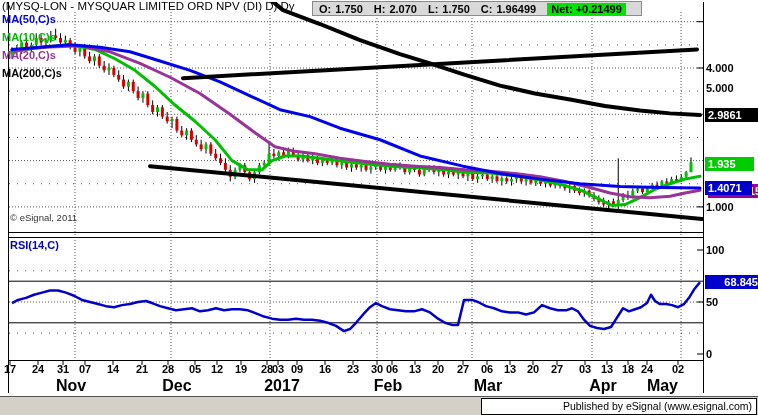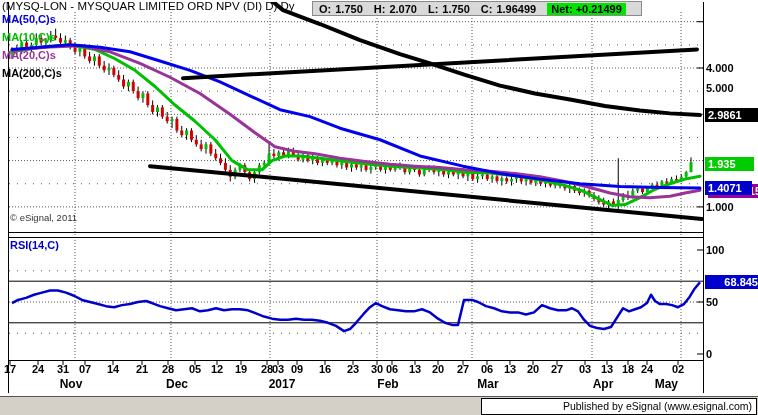--- a/index.html
+++ b/index.html
@@ -11,21 +11,21 @@
   .quote-bar{left:312px;top:1px;width:330px;height:15px;background:#d9d9d9;border:1px solid #8a8a8a;
              display:flex;align-items:center;gap:11px;padding:0 6px;font-size:11px;font-weight:bold;color:#000;z-index:3;box-sizing:border-box;}
   .quote-field{display:flex;gap:4px;}
   .net-badge{background:#00e400;color:#000;padding:0 4px;}
   .ma-label{left:2px;font-size:11px;font-weight:bold;}
   .copyright{left:10px;top:212px;font-size:9.5px;color:#333;}
   .rsi-title{left:10px;top:239px;font-size:11px;font-weight:bold;color:#0000cc;}
   .axis-label{left:706px;font-size:11px;font-weight:bold;color:#000;line-height:14px;}
   .axis-badge{font-size:11px;font-weight:bold;color:#fff;line-height:14px;height:14px;padding-left:3px;text-align:right;}
   .day-label{top:363px;width:24px;text-align:center;font-size:11px;font-weight:bold;color:#000;}
-  .month-label{top:377px;width:40px;text-align:center;font-size:12px;font-weight:bold;color:#000;}
+  .month-label{top:377px;width:40px;text-align:center;font-size:16px;font-weight:bold;color:#000;}
   .bottom-strip{left:0;top:396px;width:758px;height:19px;background:#d4d0c8;border-top:1px solid #555;z-index:2;}
   .publisher-box{right:1px;top:398px;width:270px;height:15px;background:#fff;border:1px solid #000;
                  font-size:10.5px;line-height:15px;text-align:right;padding-right:4px;color:#000;z-index:3;}
 </style>
 </head>
 <body>
 
 <div id="root">
   <svg id="chart-svg" width="758" height="415">
       <defs>

